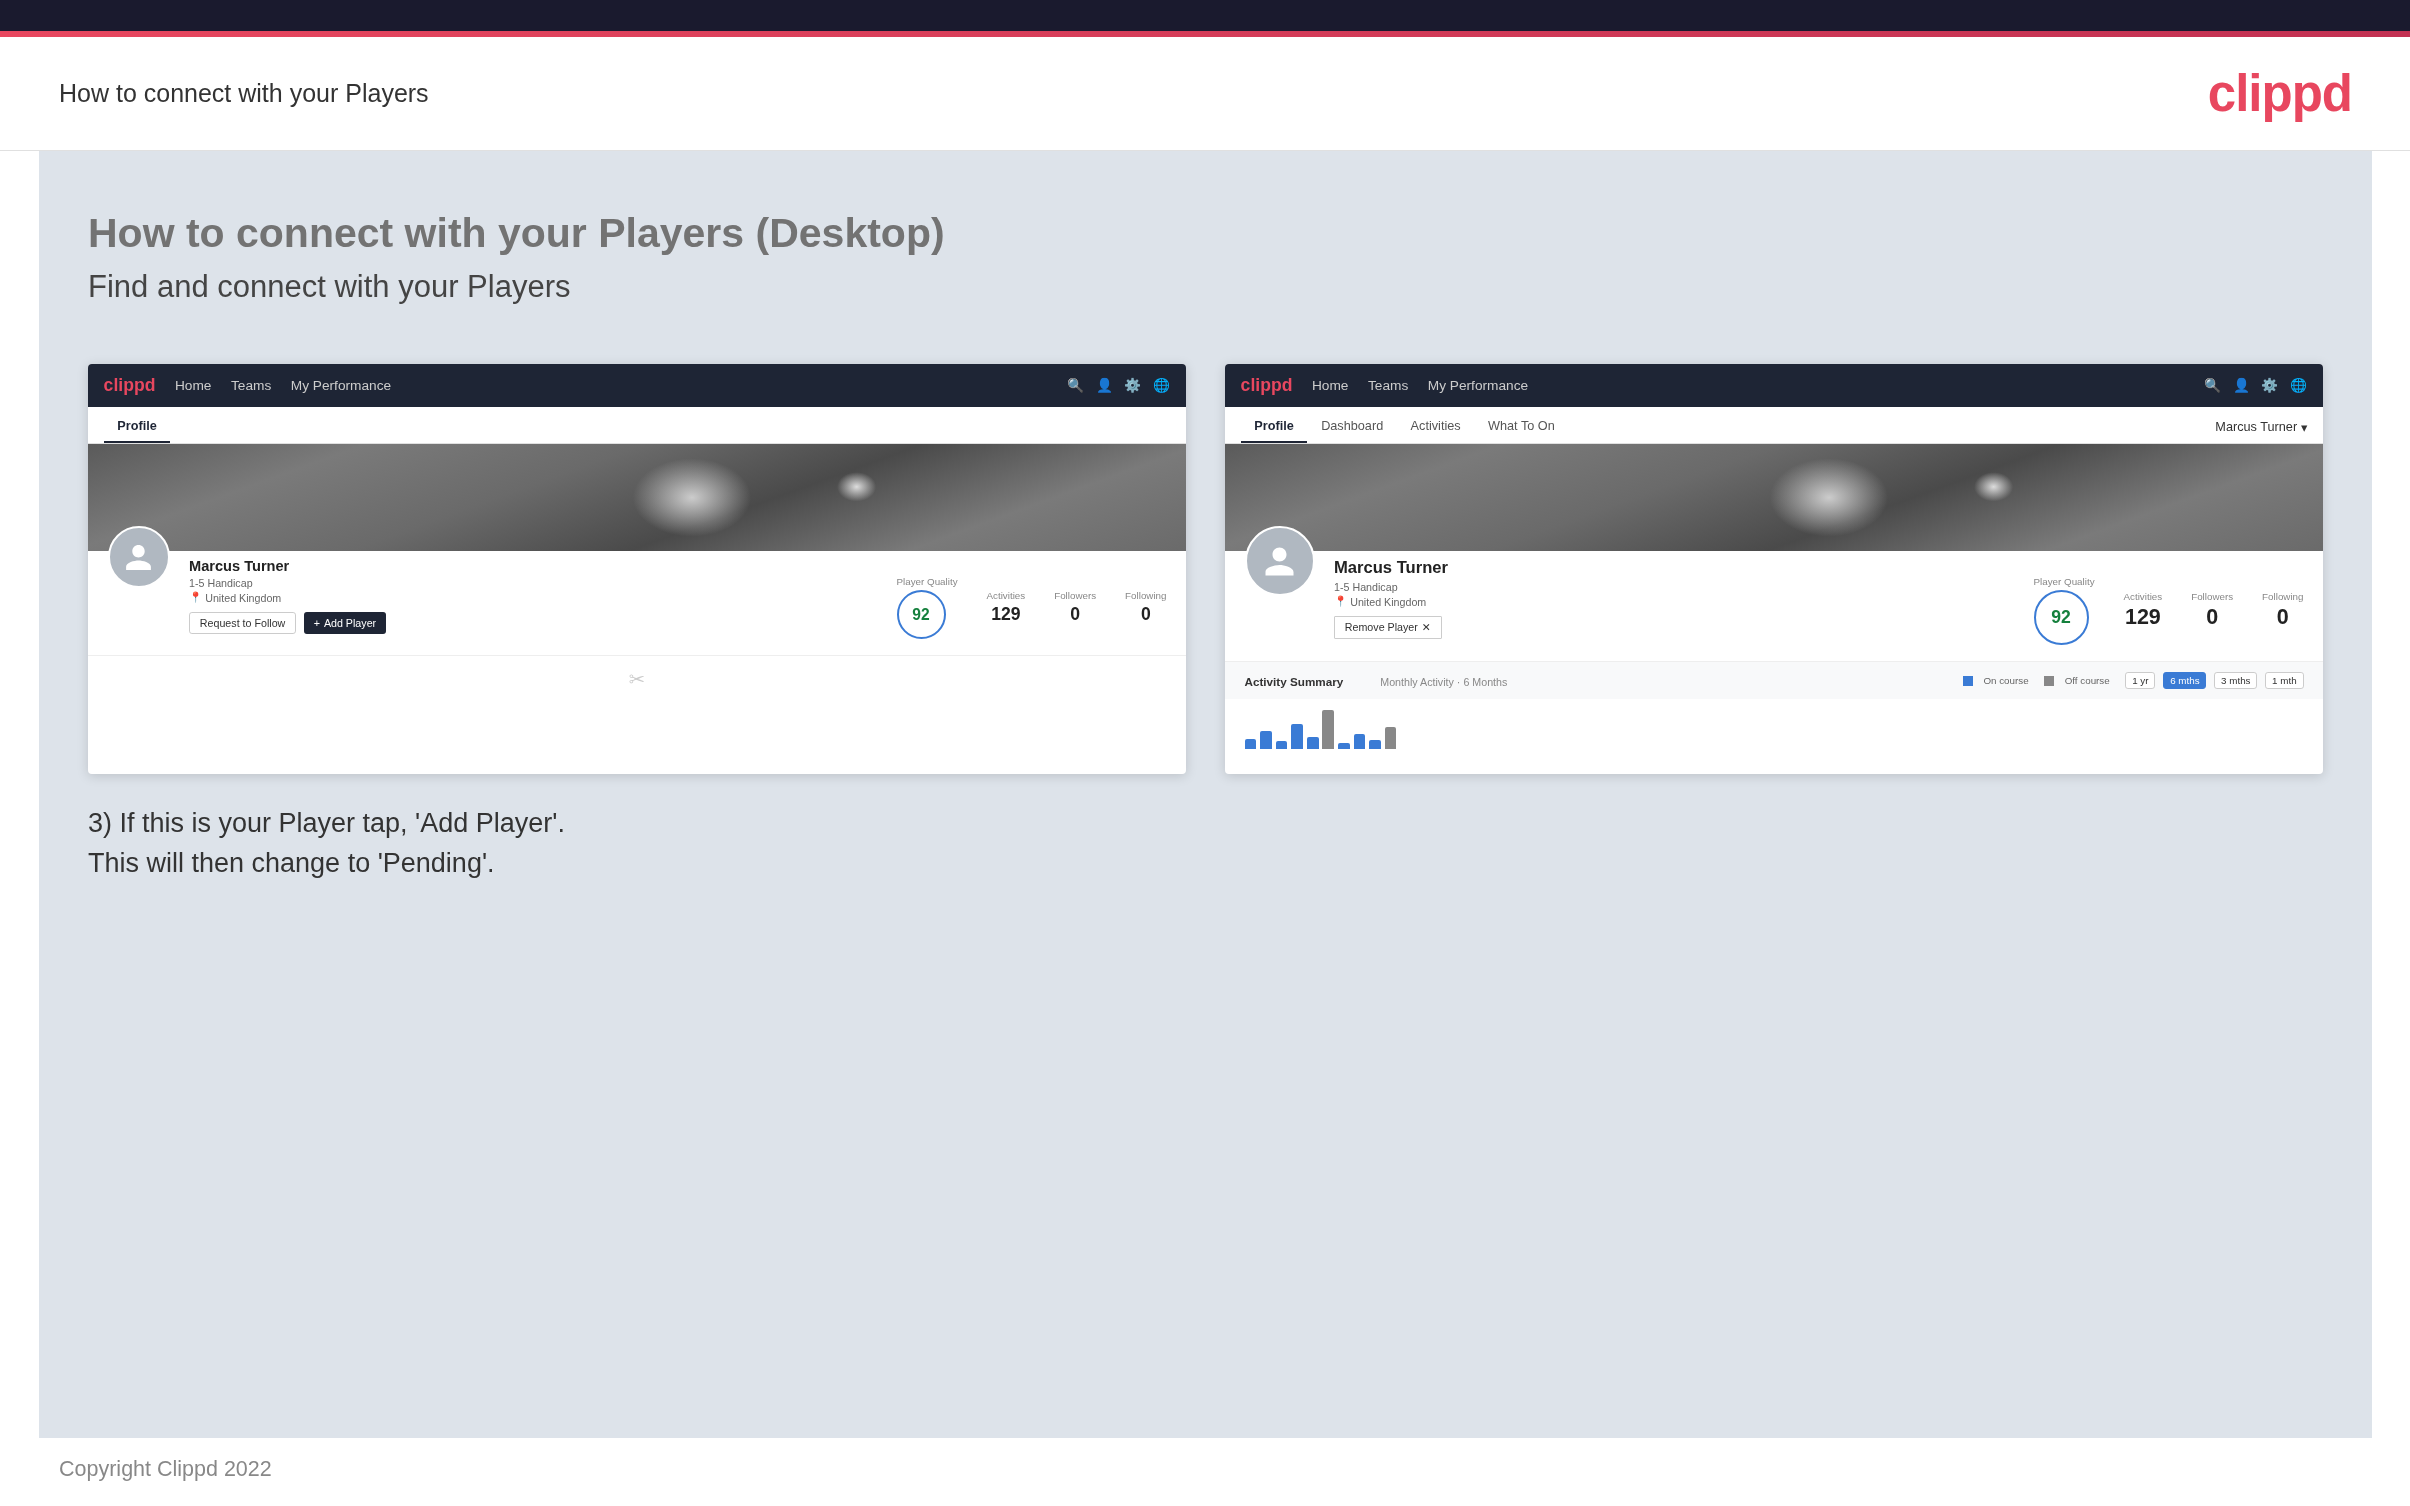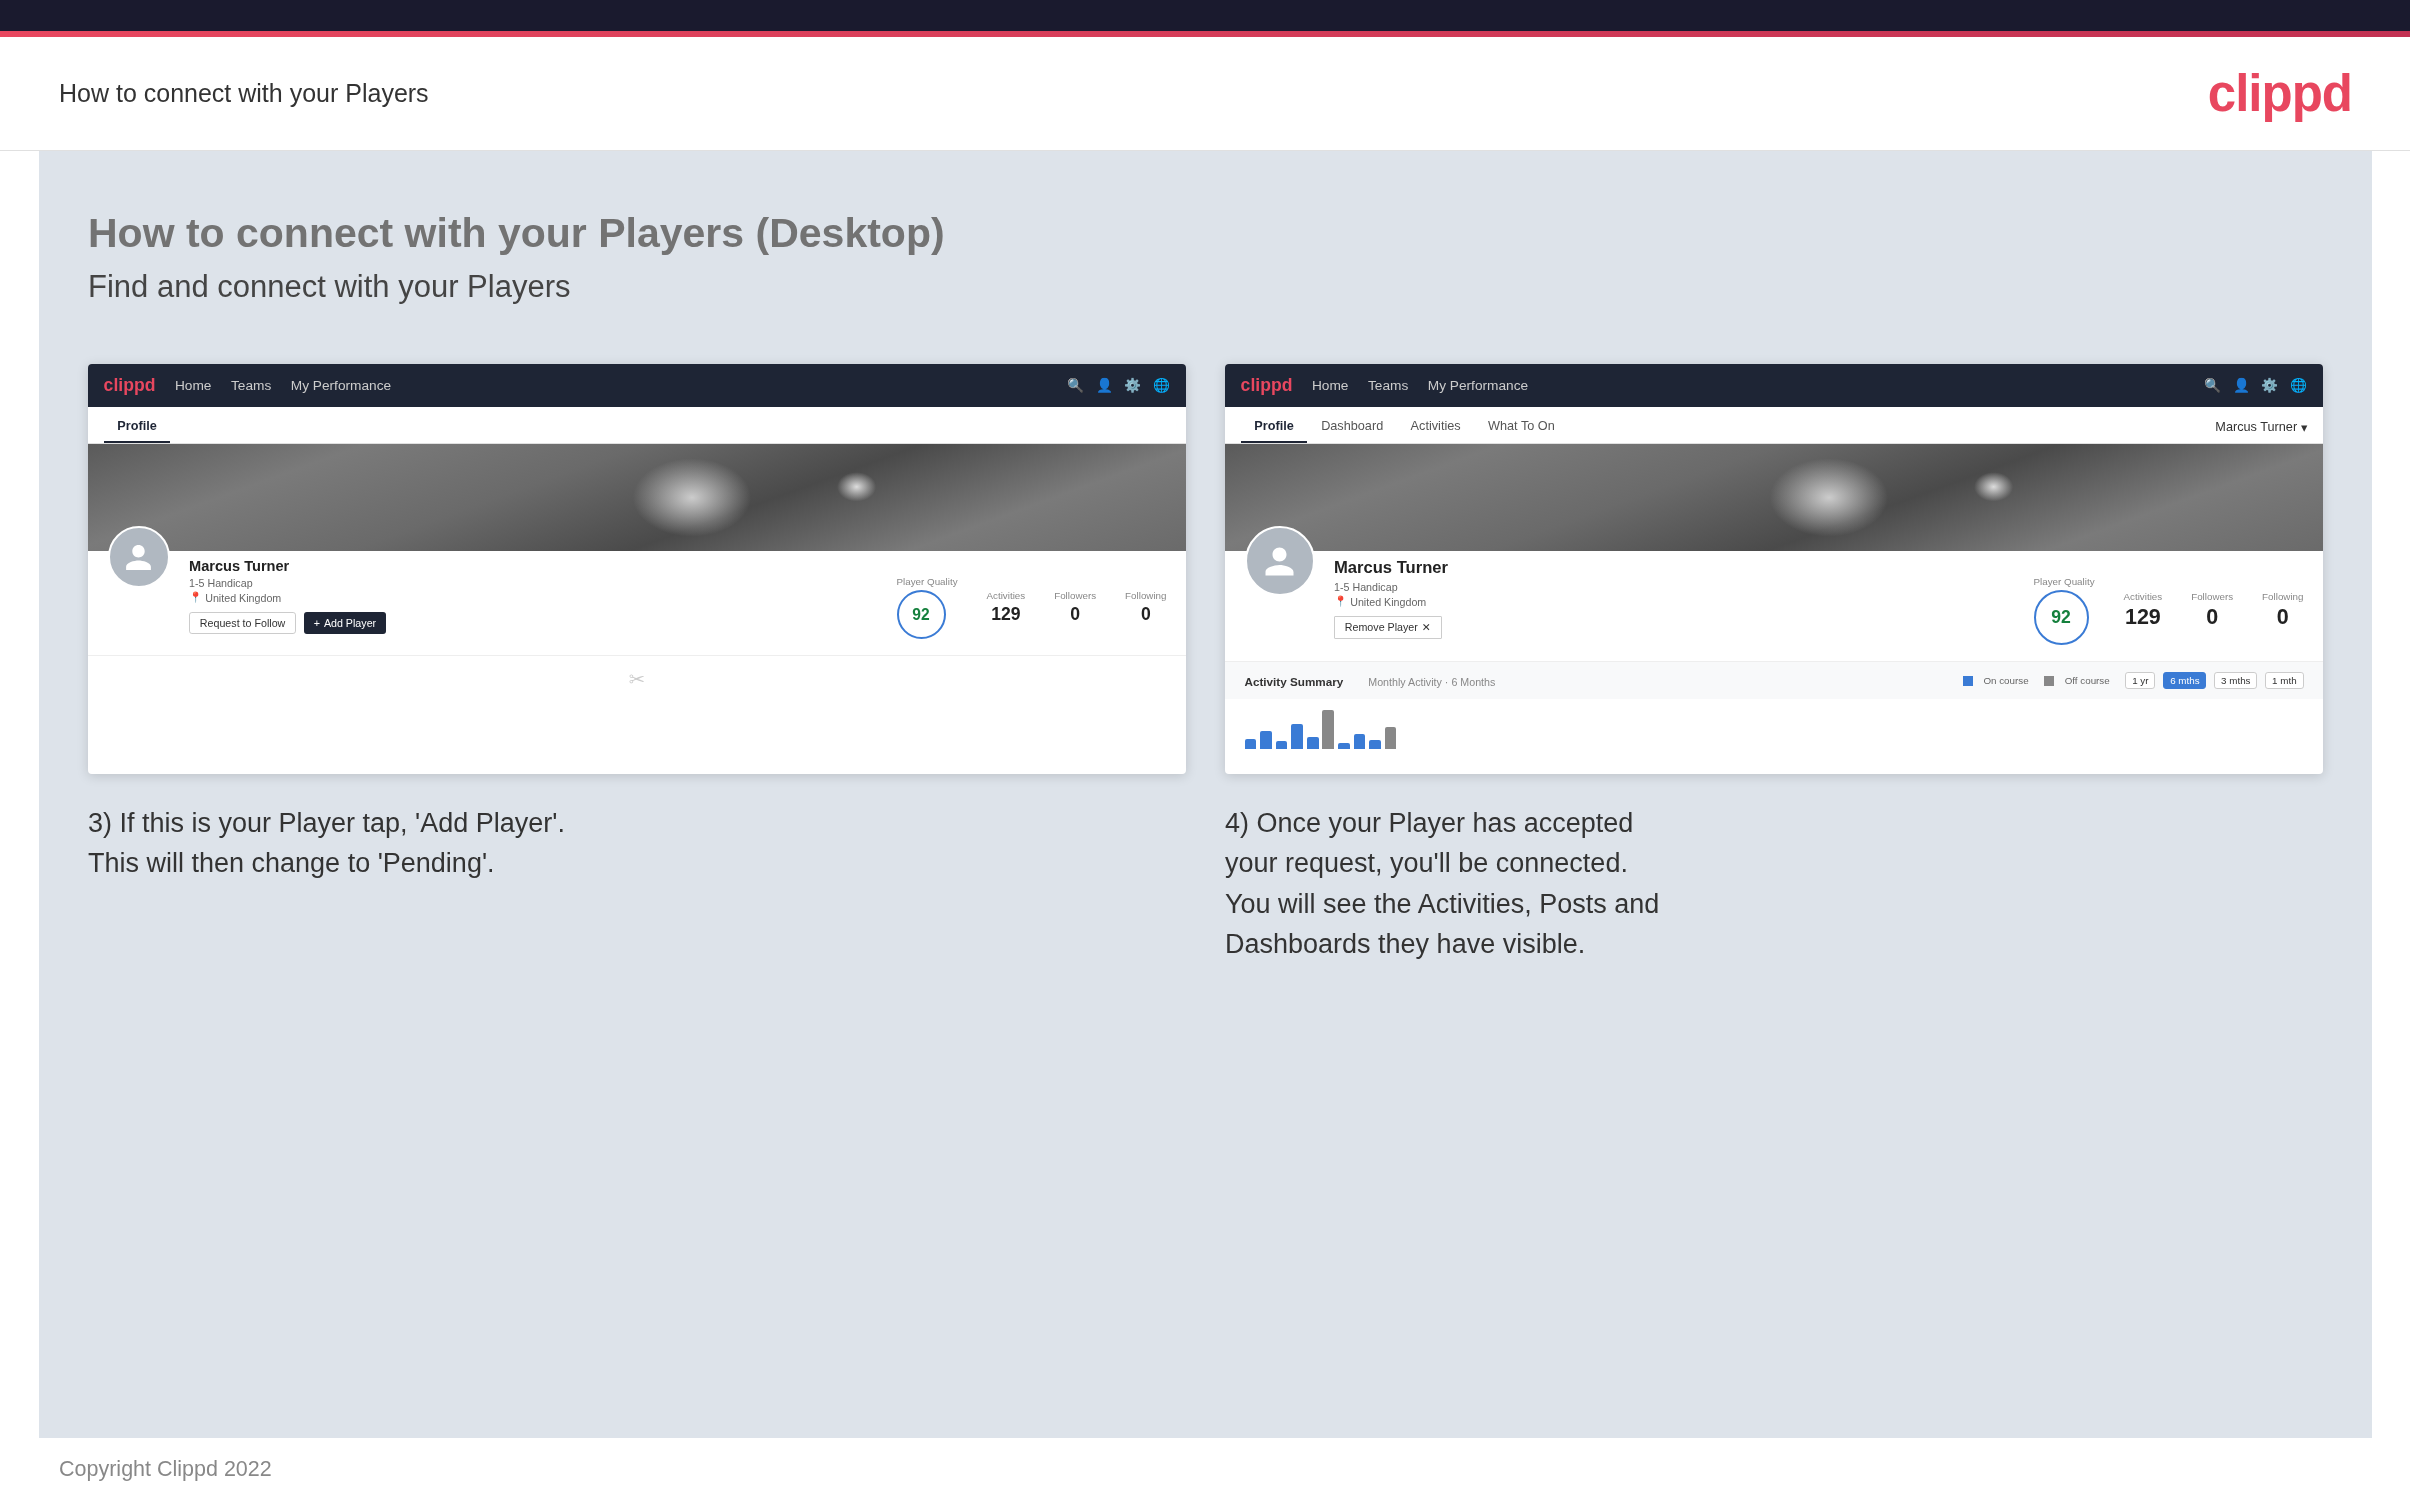--- a/index.html
+++ b/index.html
@@ -275,21 +275,21 @@
       color: #15803d;
     }
 
     
     .mock-activity-bar {
       background: #f8f9fa;
       padding: 9.8px 19.5px;
       border-top: 1px solid #eee;
       display: flex;
       align-items: center;
-      gap: 25px;
+      gap: 37px;
     }
     .mock-activity-title {
       font-size: 11.7px;
       font-weight: 600;
       color: #333;
     }
     .mock-activity-subtitle {
       font-size: 10.7px;
       color: #888;
     }
@@ -562,26 +562,20 @@
           <div class="chart-bar" style="height:24.4px;"></div>
           <div class="chart-bar" style="height:11.7px;"></div>
           <div class="chart-bar chart-bar-gray" style="height:39px;"></div>
           <div class="chart-bar" style="height:5.9px;"></div>
           <div class="chart-bar" style="height:14.6px;"></div>
           <div class="chart-bar" style="height:8.8px;"></div>
           <div class="chart-bar chart-bar-gray" style="height:21.5px;"></div>
         </div>
       </div>
 
-      <div class="desc-text">
-        <span style="white-space: pre-line;">4) Once your Player has accepted
-your request, you'll be connected.
-You will see the Activities, Posts and
-Dashboards they have visible.</span>
-      </div>
     </div>
 
   </div>
 </div>
 
 <div class="footer">
   <span>Copyright Clippd 2022</span>
 </div>
 
 

